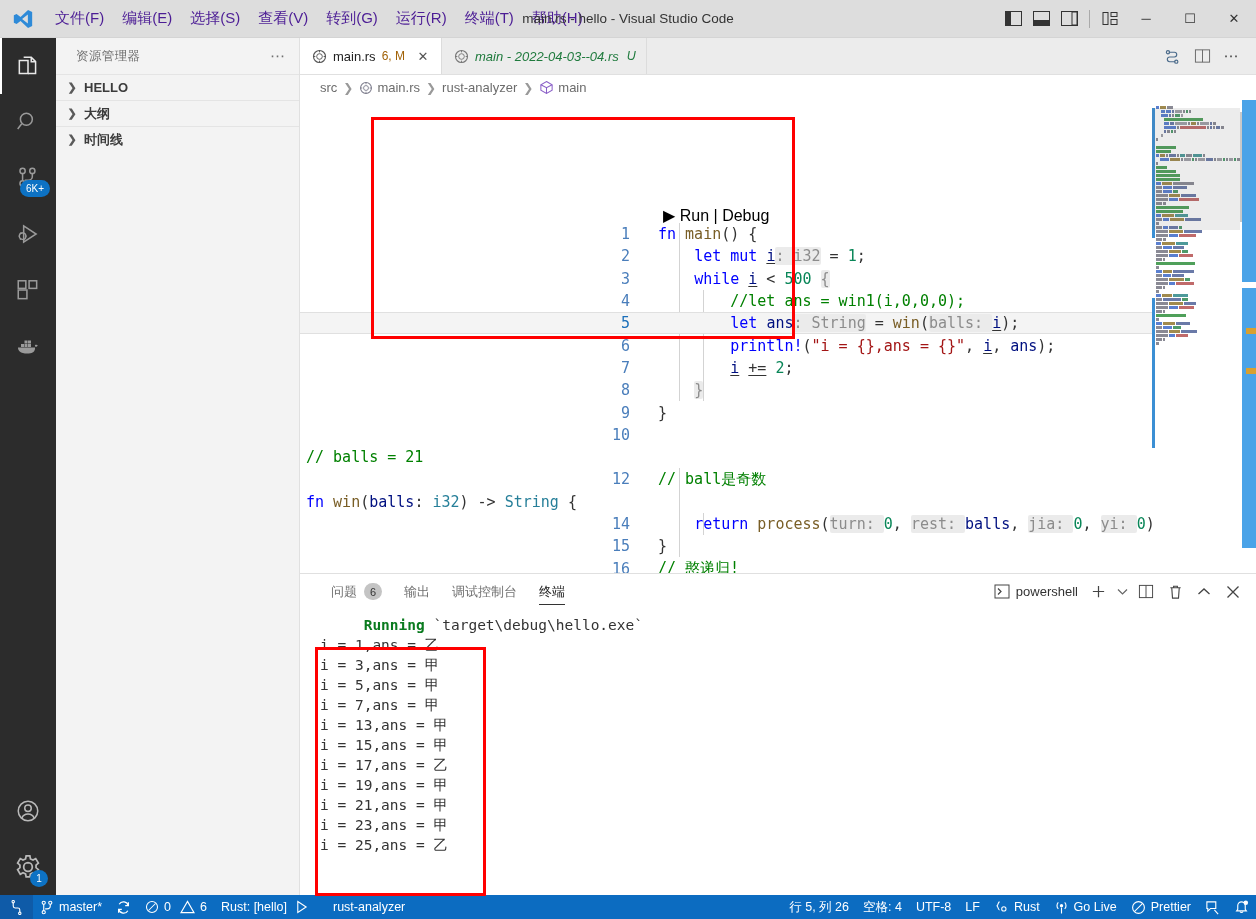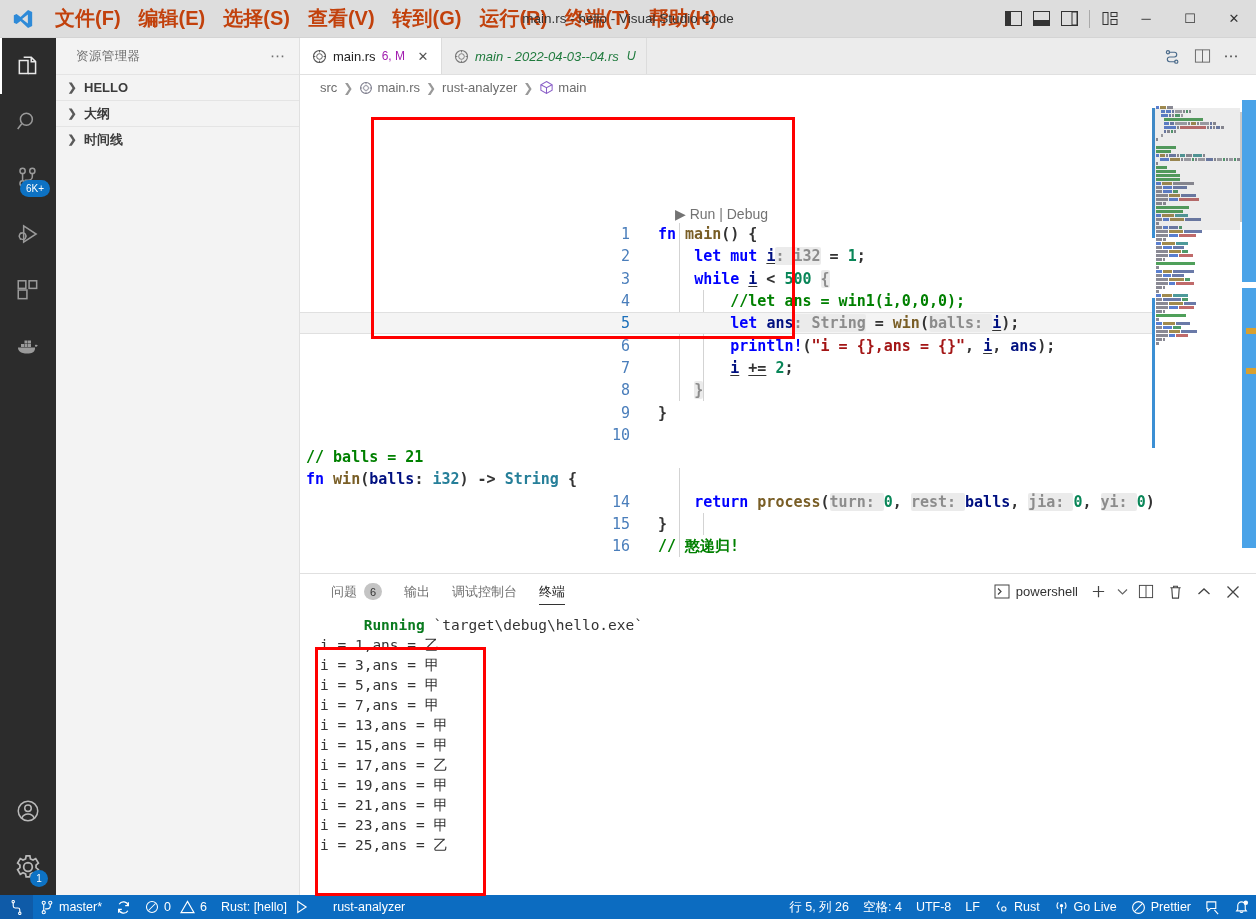--- a/index.html
+++ b/index.html
@@ -23,22 +23,22 @@
     background: #dddddd;
     display: flex; align-items: center;
     position: relative;
     border-bottom: 1px solid #d4d4d4;
   }
   .vs-logo { width: 46px; display: flex; align-items: center; justify-content: center; }
   .menubar { display: flex; align-items: center; height: 100%; }
   .menu-item {
     padding: 0 9px; height: 100%;
     display: flex; align-items: center;
-    font-size: 20px; color: #c2410c;
-    cursor: default; white-space: nowrap; font-weight: bold;
+    font-size: 15px; color: #4c1d95;
+    cursor: default; white-space: nowrap;
   }
   .window-title {
     position: absolute; left: 0; right: 0; top: 0; bottom: 0;
     display: flex; align-items: center; justify-content: center;
     font-size: 13.5px; color: #333333; pointer-events: none;
   }
   .title-right {
     margin-left: auto; display: flex; align-items: center; height: 100%;
     position: relative; z-index: 2;
   }
@@ -120,21 +120,21 @@
   .tab {
     display: flex; align-items: center; gap: 6px;
     padding: 0 10px 0 12px;
     font-size: 13px; color: #333;
     border-right: 1px solid #dcdcdc;
     cursor: pointer; white-space: nowrap;
     position: relative;
   }
   .tab.active { background: #ffffff; color: #222; }
   .tab.inactive { background: #ececec; }
-  .tab .dirty { color: #a21caf; font-size: 12px; }
+  .tab .dirty { color: #a16207; font-size: 12px; }
   .tab .italic { font-style: italic; color: #1f7a3d; }
   .tab .u-mark { color: #1f7a3d; font-style: italic; font-size: 12.5px; margin-left: 2px; }
   .tab .tab-close { margin-left: 4px; color: #555; font-size: 13px; width: 16px; text-align: center; }
   .tabs-actions {
     margin-left: auto; display: flex; align-items: center;
     gap: 2px; padding-right: 10px;
   }
   .tab-act { width: 28px; height: 28px; display: flex; align-items: center; justify-content: center; }
 
   .breadcrumbs {
@@ -148,22 +148,22 @@
   .bc-item { display: flex; align-items: center; gap: 4px; cursor: pointer; }
 
   
   .code-area {
     flex: 1; min-height: 0; position: relative;
     background: #ffffff; overflow: hidden;
     display: flex;
   }
   .code-scroll { flex: 1; position: relative; overflow: hidden; }
   .codelens {
-    position: absolute; left: 375px; top: 106px;
-    font-size: 14px; color: #737373;
+    position: absolute; left: 363px; top: 106px;
+    font-size: 16px; color: #000000;
     white-space: nowrap;
   }
   .code-lines {
     position: absolute; top: 123px; left: 0; right: 0;
     font-family: "DejaVu Sans Mono", monospace;
     font-size: 15px;
   }
   .cline {
     height: 22.3px; display: flex; align-items: center;
     position: relative; white-space: pre;
@@ -177,21 +177,21 @@
     content: ""; position: absolute; left: 0; right: 0; bottom: 0;
     border-bottom: 1px solid #e0e0e0;
   }
   .lnum {
     width: 352px; min-width: 352px;
     text-align: right; padding-right: 22px;
     color: #4a7ebb; font-size: 15px;
     font-family: "DejaVu Sans Mono", monospace;
   }
   .lnum.cur { color: #1b6fba; }
-  .ctext { flex: 1; padding-left: 6px; font-weight: bold; }
+  .ctext { flex: 1; padding-left: 6px; }
 
   
   .kw  { color: #0000ff; }
   .fnn { color: #795e26; }
   .typ { color: #267f99; }
   .num { color: #098658; }
   .str { color: #a31515; }
   .cmt { color: #008000; }
   .pun { color: #333333; }
   .var { color: #001080; }
@@ -517,20 +517,21 @@
               <div class="cline"><span class="lnum">2</span><span class="ctext"><span class="pun">    </span><span class="kw">let </span><span class="kw">mut </span><span class="var ulined">i</span><span class="hint">: i32</span><span class="pun"> = </span><span class="num">1</span><span class="pun">;</span></span></div>
               <div class="cline"><span class="lnum">3</span><span class="ctext"><span class="pun">    </span><span class="kw">while </span><span class="var ulined">i</span><span class="pun"> &lt; </span><span class="num">500</span><span class="pun"> </span><span class="hint">{</span></span></div>
               <div class="cline"><span class="lnum">4</span><span class="ctext"><span class="pun">        </span><span class="cmt">//let ans = win1(i,0,0,0);</span></span></div>
               <div class="cline hl"><span class="lnum cur">5</span><span class="ctext"><span class="pun">        </span><span class="kw">let </span><span class="var">ans</span><span class="hint">: String</span><span class="pun"> = </span><span class="fnn">win</span><span class="pun">(</span><span class="hint">balls: </span><span class="var ulined">i</span><span class="pun">);</span></span></div>
               <div class="cline"><span class="lnum">6</span><span class="ctext"><span class="pun">        </span><span class="macro">println!</span><span class="pun">(</span><span class="str">"i = {},ans = {}"</span><span class="pun">, </span><span class="var ulined">i</span><span class="pun">, </span><span class="var">ans</span><span class="pun">);</span></span></div>
               <div class="cline"><span class="lnum">7</span><span class="ctext"><span class="pun">        </span><span class="var ulined">i</span><span class="pun"> </span><span class="pun ulined">+=</span><span class="pun"> </span><span class="num">2</span><span class="pun">;</span></span></div>
               <div class="cline"><span class="lnum">8</span><span class="ctext"><span class="pun">    </span><span class="hint">}</span></span></div>
               <div class="cline"><span class="lnum">9</span><span class="ctext"><span class="pun">}</span></span></div>
               <div class="cline"><span class="lnum">10</span><span class="ctext"><span class="pun"></span></span></div>
               <div class="cline"><span class="ctext"><span class="cmt">// balls = 21</span></span></div>
+              <div class="cline"><span class="lnum">12</span><span class="ctext"><span class="cmt">// ball是奇数</span></span></div>
               <div class="cline"><span class="ctext"><span class="kw">fn </span><span class="fnn">win</span><span class="pun">(</span><span class="var">balls</span><span class="pun">: </span><span class="typ">i32</span><span class="pun">) -&gt; </span><span class="typ">String</span><span class="pun"> {</span></span></div>
               <div class="cline"><span class="lnum">14</span><span class="ctext"><span class="pun">    </span><span class="kw">return </span><span class="fnn">process</span><span class="pun">(</span><span class="hint">turn: </span><span class="num">0</span><span class="pun">, </span><span class="hint">rest: </span><span class="var">balls</span><span class="pun">, </span><span class="hint">jia: </span><span class="num">0</span><span class="pun">, </span><span class="hint">yi: </span><span class="num">0</span><span class="pun">);</span></span></div>
               <div class="cline"><span class="lnum">15</span><span class="ctext"><span class="pun">}</span></span></div>
               <div class="cline"><span class="lnum">16</span><span class="ctext"><span class="cmt">// 憨递归!</span></span></div>
             </div>
         </div>
 
         <div class="minimap">
           <div class="mm-canvas" id="mm-canvas">
               <div class="mm-line">

